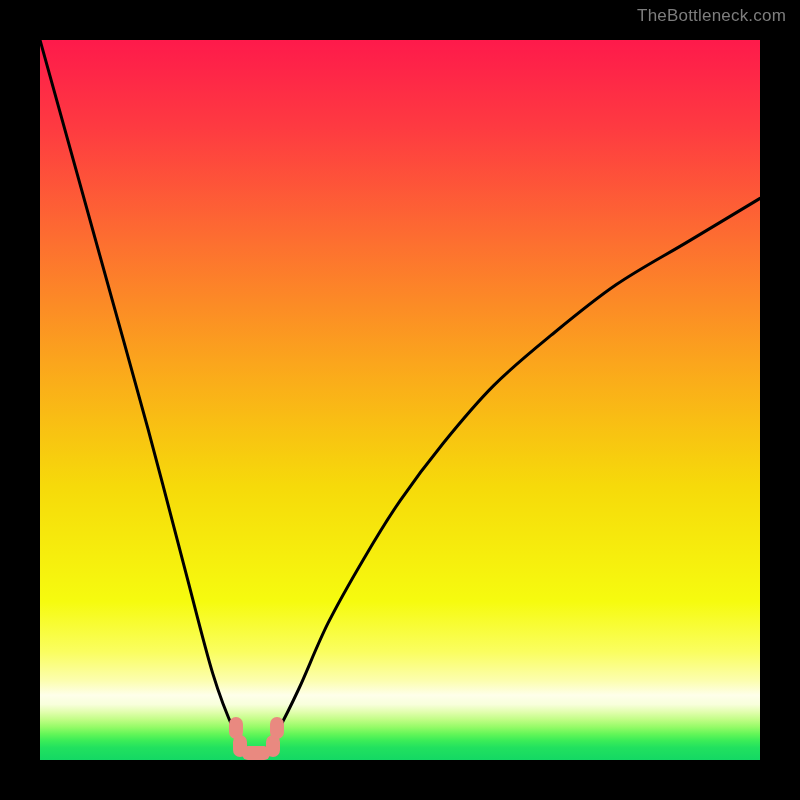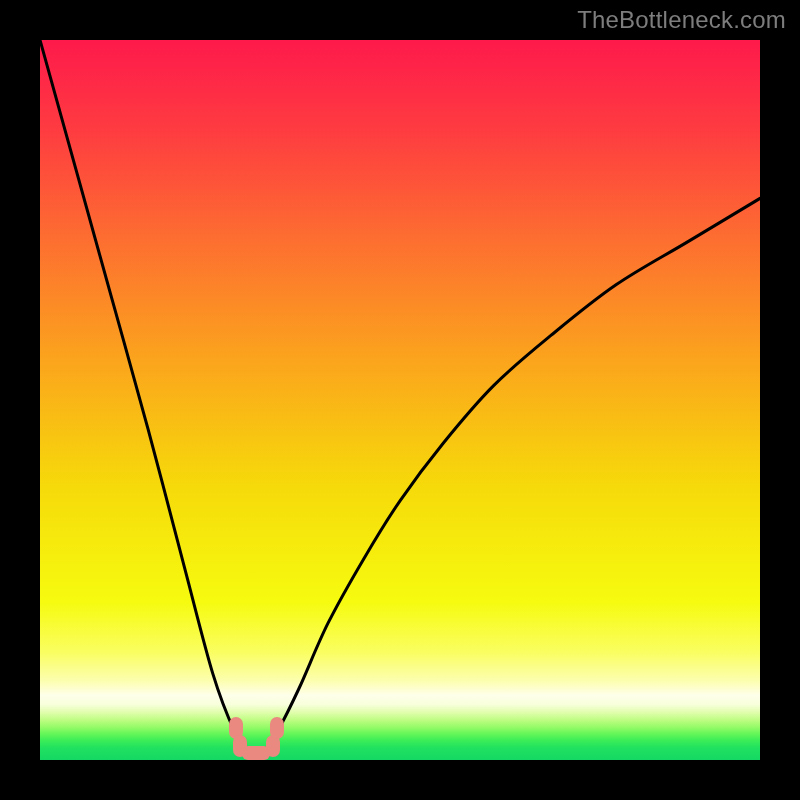--- a/index.html
+++ b/index.html
@@ -42,21 +42,21 @@
   .marker {
     position: absolute;
     background: #e98980;
     border-radius: 7px;
   }
   .watermark {
     position: absolute;
     top: 6px;
     right: 14px;
     color: #7d7d7d;
-    font-size: 24px;
+    font-size: 17px;
     font-weight: 500;
     letter-spacing: 0.2px;
     user-select: none;
   }
 </style>
 </head>
 <body>
 
 <div class="outer">
   <div class="watermark">TheBottleneck.com</div>

